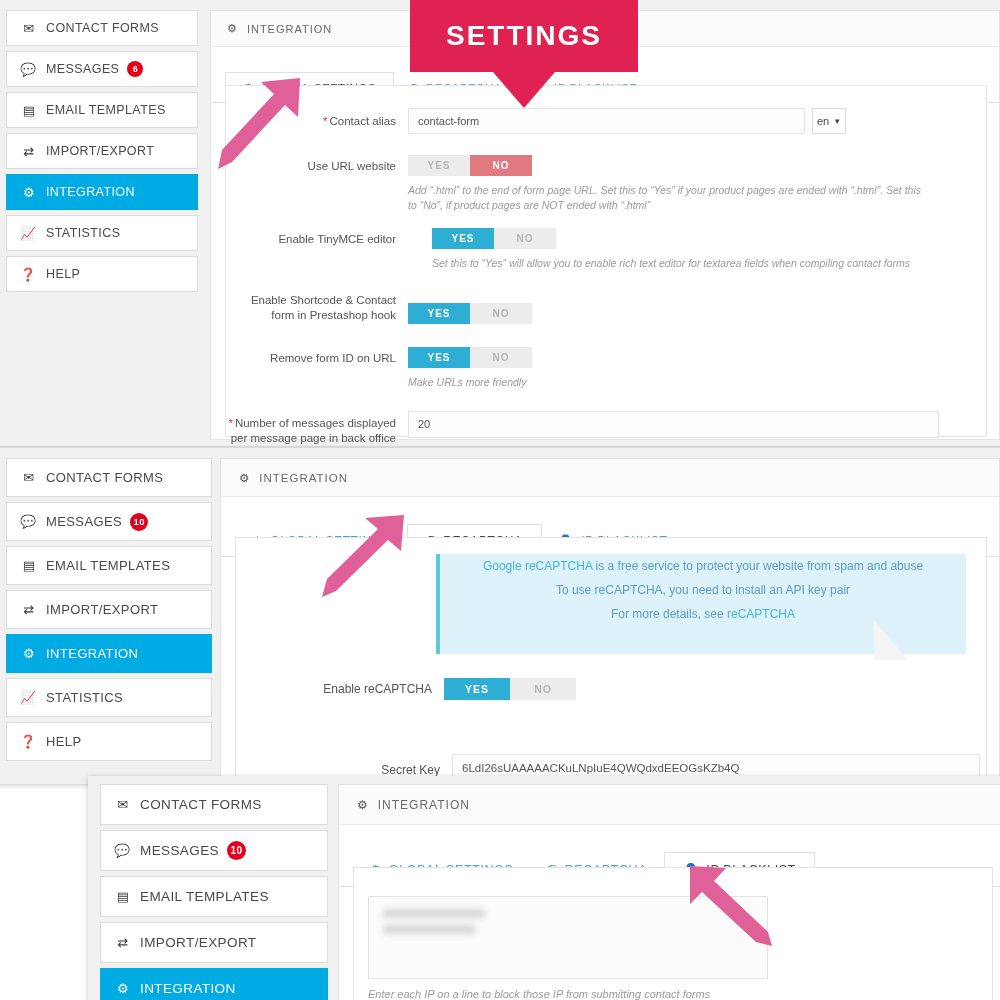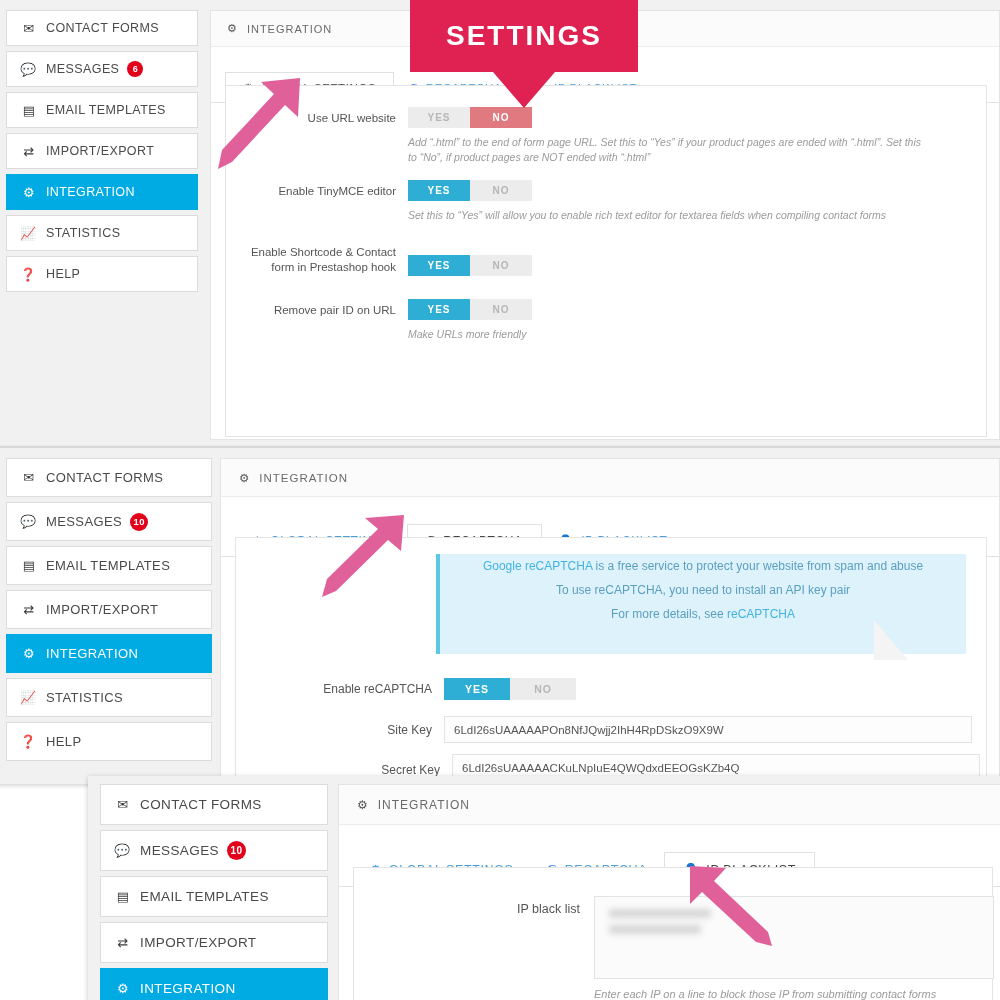--- a/index.html
+++ b/index.html
@@ -189,33 +189,47 @@
           <span>RECAPTCHA</span>
         </div>
         <div class="tab" style="height:30px;padding:0 14px;">
           <span>👤</span>
           <span>IP BLACKLIST</span>
         </div>
       </div>
 
       <div style="position:absolute; left:14px; top:74px; width:762px; height:352px; background:#fff; border:1px solid #e4e4e4;">
 
+        <div class="frow" style="margin-top:22px;">
+          <div class="flabel" style="width:170px; font-size:11.5px; padding-top:6px;">
+            <span class="req">*</span><span>Contact alias</span>
+          </div>
+          <div class="fctl" style="margin-left:12px; display:flex; gap:7px;">
+            <div class="input" style="width:397px; height:26px; font-size:11px;">
+              <span>contact-form</span>
+            </div>
+            <div class="langbtn" style="width:34px;height:26px;font-size:11px;">
+              <span>en</span>
+              <span style="font-size:8px;">▼</span>
+            </div>
+          </div>
+        </div>
 
         <div class="frow" style="margin-top:21px;">
           <div class="flabel" style="width:170px; font-size:11.5px; padding-top:4px;">Use URL website</div>
           <div class="fctl" style="margin-left:12px; width:530px;">
             <div class="switch">
               <div class="sw off" style="width:62px;height:21px;font-size:10px;">YES</div>
               <div class="sw on-no" style="width:62px;height:21px;font-size:10px;">NO</div>
             </div>
             <div class="hint" style="font-size:10.5px; margin-top:7px; width:524px;">Add “.html” to the end of form page URL. Set this to “Yes” if your product pages are ended with “.html”. Set this to “No”, if product pages are NOT ended with “.html”</div>
           </div>
         </div>
 
-        <div class="frow" style="margin-top:15px;">
+        <div class="frow" style="margin-top:15px;gap:24px;">
           <div class="flabel" style="width:170px; font-size:11.5px; padding-top:4px;">Enable TinyMCE editor</div>
           <div class="fctl" style="margin-left:12px; width:530px;">
             <div class="switch">
               <div class="sw on-yes" style="width:62px;height:21px;font-size:10px;">YES</div>
               <div class="sw off" style="width:62px;height:21px;font-size:10px;">NO</div>
             </div>
             <div class="hint" style="font-size:10.5px; margin-top:7px; width:524px;">Set this to “Yes” will allow you to enable rich text editor for textarea fields when compiling contact forms</div>
           </div>
         </div>
 
@@ -223,30 +237,40 @@
           <div class="flabel" style="width:170px; font-size:11.5px; padding-top:3px;">Enable Shortcode &amp; Contact form in Prestashop hook</div>
           <div class="fctl" style="margin-left:12px;">
             <div class="switch">
               <div class="sw on-yes" style="width:62px;height:21px;font-size:10px;">YES</div>
               <div class="sw off" style="width:62px;height:21px;font-size:10px;">NO</div>
             </div>
           </div>
         </div>
 
         <div class="frow" style="margin-top:23px;">
-          <div class="flabel" style="width:170px; font-size:11.5px; padding-top:4px;">Remove pair ID on URL</div>
+          <div class="flabel" style="width:170px; font-size:11.5px; padding-top:4px;">Remove form ID on URL</div>
           <div class="fctl" style="margin-left:12px;">
             <div class="switch">
               <div class="sw on-yes" style="width:62px;height:21px;font-size:10px;">YES</div>
               <div class="sw off" style="width:62px;height:21px;font-size:10px;">NO</div>
             </div>
             <div class="hint" style="font-size:10.5px; margin-top:7px;">Make URLs more friendly</div>
           </div>
         </div>
 
+        <div class="frow" style="margin-top:21px;">
+          <div class="flabel" style="width:170px; font-size:11.5px; padding-top:5px;">
+            <span class="req">*</span><span>Number of messages displayed per message page in back office</span>
+          </div>
+          <div class="fctl" style="margin-left:12px;">
+            <div class="input" style="width:531px; height:27px; font-size:11px;">
+              <span>20</span>
+            </div>
+          </div>
+        </div>
 
       </div>
     </div>
 
     <svg class="arrow" style="left:216px; top:78px;" width="100" height="104" viewBox="0 0 100 104">
       <path d="M88 6 L86 45 L73 33 L20 90 L6 97 L10 78 L62 22 L49 10 Z" fill="#e0609a"></path>
     </svg>
   </div>
 
   <div class="banner" style="left:410px; top:0px; width:228px; height:72px; font-size:28px;">
@@ -324,28 +348,20 @@
         <div class="frow" style="position:absolute; left:0; top:140px; width:752px;">
           <div class="flabel" style="width:196px; font-size:12px; padding-top:3px;">Enable reCAPTCHA</div>
           <div class="fctl" style="margin-left:12px;">
             <div class="switch">
               <div class="sw on-yes" style="width:66px;height:22px;font-size:10.5px;">YES</div>
               <div class="sw off" style="width:66px;height:22px;font-size:10.5px;">NO</div>
             </div>
           </div>
         </div>
 
-        <div class="frow" style="position:absolute; left:0; top:178px; width:752px;">
-          <div class="flabel" style="width:196px; font-size:12px; padding-top:6px;">Site Key</div>
-          <div class="fctl" style="margin-left:12px;">
-            <div class="input" style="width:528px; height:27px; font-size:11.5px;">
-              <span>6LdI26sUAAAAAPOn8NfJQwjj2IhH4RpDSkzO9X9W</span>
-            </div>
-          </div>
-        </div>
 
         <div class="frow" style="position:absolute; left:8px; top:216px; width:752px;align-items:center;">
           <div class="flabel" style="width:196px; font-size:12px; padding-top:6px;">Secret Key</div>
           <div class="fctl" style="margin-left:12px;">
             <div class="input" style="width:528px; height:27px; font-size:11.5px;">
               <span>6LdI26sUAAAAACKuLNpIuE4QWQdxdEEOGsKZb4Q</span>
             </div>
           </div>
         </div>
 
@@ -403,21 +419,20 @@
         </div>
         <div class="tab active" style="height:34px;padding:0 18px;">
           <span>👤</span>
           <span>IP BLACKLIST</span>
         </div>
       </div>
 
       <div style="position:absolute; left:14px; top:82px; width:640px; height:140px; background:#fff; border:1px solid #e4e4e4;">
 
         <div class="frow" style="position:absolute; left:0; top:28px; width:640px;">
-          <div class="flabel" style="width:232px; font-size:12.5px; padding-top:5px;">IP black list</div>
           <div class="fctl" style="margin-left:14px;">
             <div class="textarea" style="width:400px; height:83px;">
               <div class="blurline" style="left:14px; top:12px; width:102px; height:9px;"></div>
               <div class="blurline" style="left:14px; top:28px; width:92px; height:9px;"></div>
             </div>
             <div class="hint" style="font-size:11px; margin-top:8px;">Enter each IP on a line to block those IP from submitting contact forms</div>
           </div>
         </div>
 
       </div>

